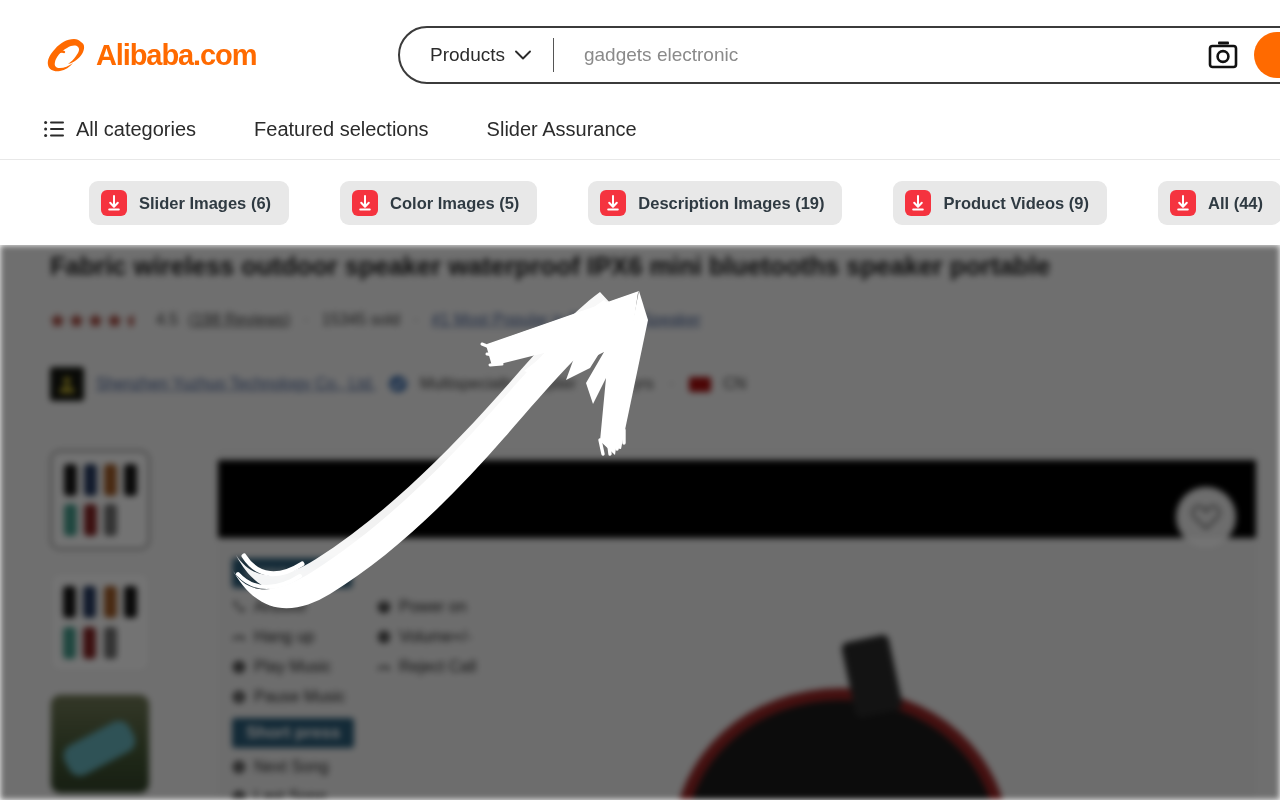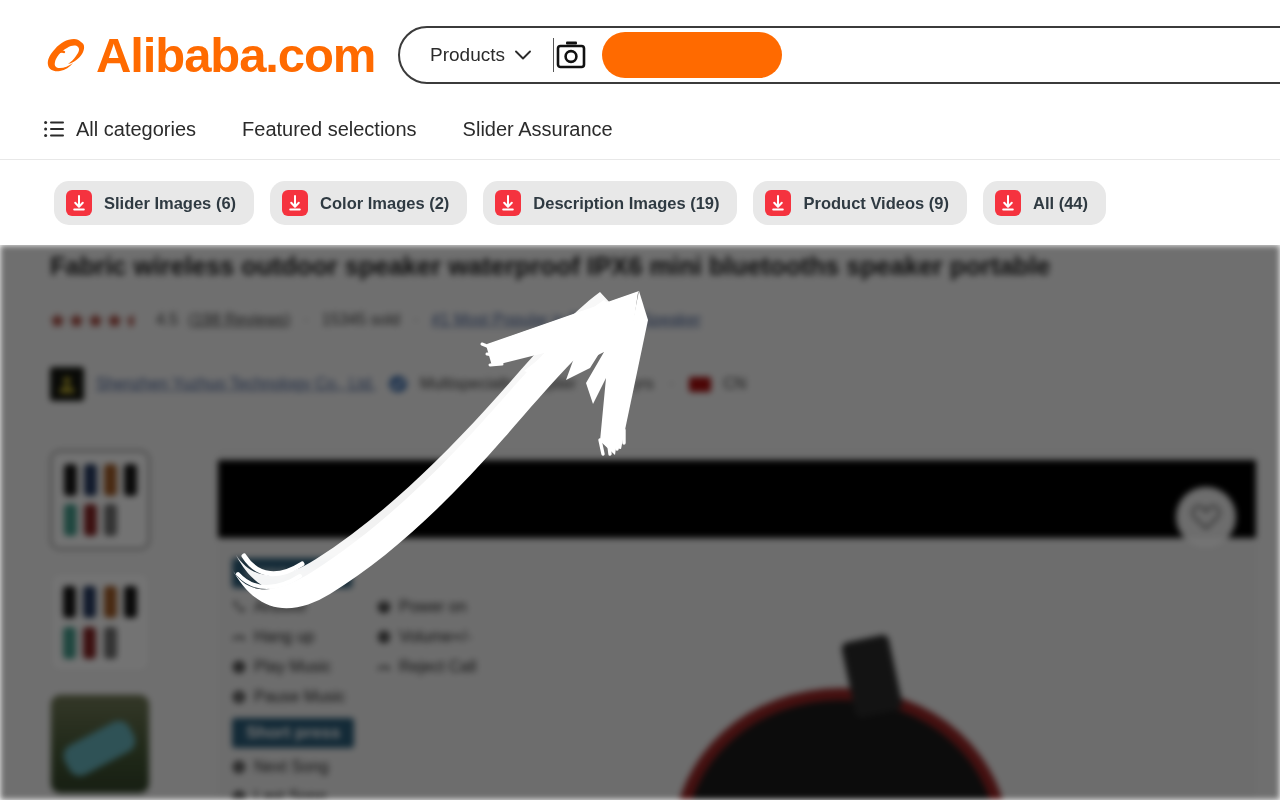--- a/index.html
+++ b/index.html
@@ -29,21 +29,21 @@
     display: flex; align-items: center;
   }
 
   .brand {
     position: absolute; left: 44px; top: 28px;
     display: flex; align-items: center; gap: 6px;
     height: 54px;
   }
   .brand-mark { width: 46px; height: 44px; display: block; flex: 0 0 auto; }
   .brand-text {
-    font-size: 49px; font-weight: bold; color: #ff6a00;
+    font-size: 29px; font-weight: bold; color: #ff6a00;
     letter-spacing: -1.1px; line-height: 1;
     font-family: "Liberation Sans", sans-serif;
     white-space: nowrap;
   }
 
   
   .searchbar {
     position: absolute; left: 398px; top: 26px;
     width: 920px; height: 58px;
     border: 2px solid #3b3b3b;
@@ -77,21 +77,21 @@
     display: flex; align-items: center; gap: 14px;
     padding: 0 30px;
     font-size: 23px; font-weight: bold;
     font-family: "Liberation Sans", sans-serif;
     cursor: pointer; white-space: nowrap;
   }
 
   
   .header-nav {
     position: absolute; left: 44px; top: 104px;
-    display: flex; align-items: center; gap: 46px;
+    display: flex; align-items: center; gap: 58px;
     height: 50px;
     text-align: right;
   }
   .nav-item {
     display: flex; align-items: center; gap: 12px;
     font-size: 20px; color: #2b2b2b; cursor: pointer; white-space: nowrap;
   }
   .burger { width: 20px; height: 16px; display: block; flex: 0 0 auto; }
 
   
@@ -99,23 +99,24 @@
     position: absolute; top: 161px; left: 0;
     width: 1280px; height: 84px;
     background: #ffffff;
     display: flex; align-items: center; gap: 16px;
     padding-left: 54px;
     z-index: 40;
   }
   .dl-btn {
     display: flex; align-items: center; gap: 12px;
     height: 44px; padding: 0 18px 0 12px;
-    background: #e8e8e8; border: 0; border-radius: 15px;
+    background: #e8e8e8; border: 0; border-radius: 9px;
     cursor: pointer; white-space: nowrap;
     font-family: "Liberation Sans", sans-serif;
+    margin-left: 35px;
   }
   .dl-ico {
     width: 26px; height: 26px; flex: 0 0 auto;
     background: #f5333f; border-radius: 6px;
     display: flex; align-items: center; justify-content: center;
   }
   .dl-ico svg { width: 14px; height: 16px; display: block; }
   .dl-label { font-size: 16.5px; font-weight: bold; color: #2f3a42; }
 
   
@@ -265,20 +266,21 @@
       </a>
 
       <div class="searchbar">
         <div class="search-cat">
           <span>Products</span>
           <svg class="chev" viewBox="0 0 16 10">
             <path d="M1 1.5 8 8.5 15 1.5" stroke="#2b2b2b" stroke-width="1.9" fill="none" stroke-linecap="round" stroke-linejoin="round"></path>
           </svg>
         </div>
         <span class="search-div"></span>
+        <input class="search-input" type="text" placeholder="gadgets electronic" style="">
         <svg class="cam-icon" viewBox="0 0 34 30">
           <rect x="12" y="1.5" width="11" height="3" rx="1" fill="#111"></rect>
           <rect x="4" y="6" width="26" height="21" rx="2.5" fill="none" stroke="#111" stroke-width="2.6"></rect>
           <circle cx="17" cy="16.5" r="5.4" fill="none" stroke="#111" stroke-width="2.6"></circle>
         </svg>
         <button class="search-btn">
           
           
         </button>
       </div>
@@ -315,21 +317,21 @@
       </span>
       <span class="dl-label">Slider Images (6)</span>
     </button>
 
     <button class="dl-btn">
       <span class="dl-ico">
         <svg viewBox="0 0 14 16">
             <path d="M7 1v9.4M7 11.8 3.2 7.8M7 11.8l3.8-4M2.2 14.4h9.6" stroke="#fff" stroke-width="2" fill="none" stroke-linecap="round" stroke-linejoin="round"></path>
           </svg>
       </span>
-      <span class="dl-label">Color Images (2)</span>
+      <span class="dl-label">Color Images (5)</span>
     </button>
 
     <button class="dl-btn">
       <span class="dl-ico">
         <svg viewBox="0 0 14 16">
             <path d="M7 1v9.4M7 11.8 3.2 7.8M7 11.8l3.8-4M2.2 14.4h9.6" stroke="#fff" stroke-width="2" fill="none" stroke-linecap="round" stroke-linejoin="round"></path>
           </svg>
       </span>
       <span class="dl-label">Description Images (19)</span>
     </button>

